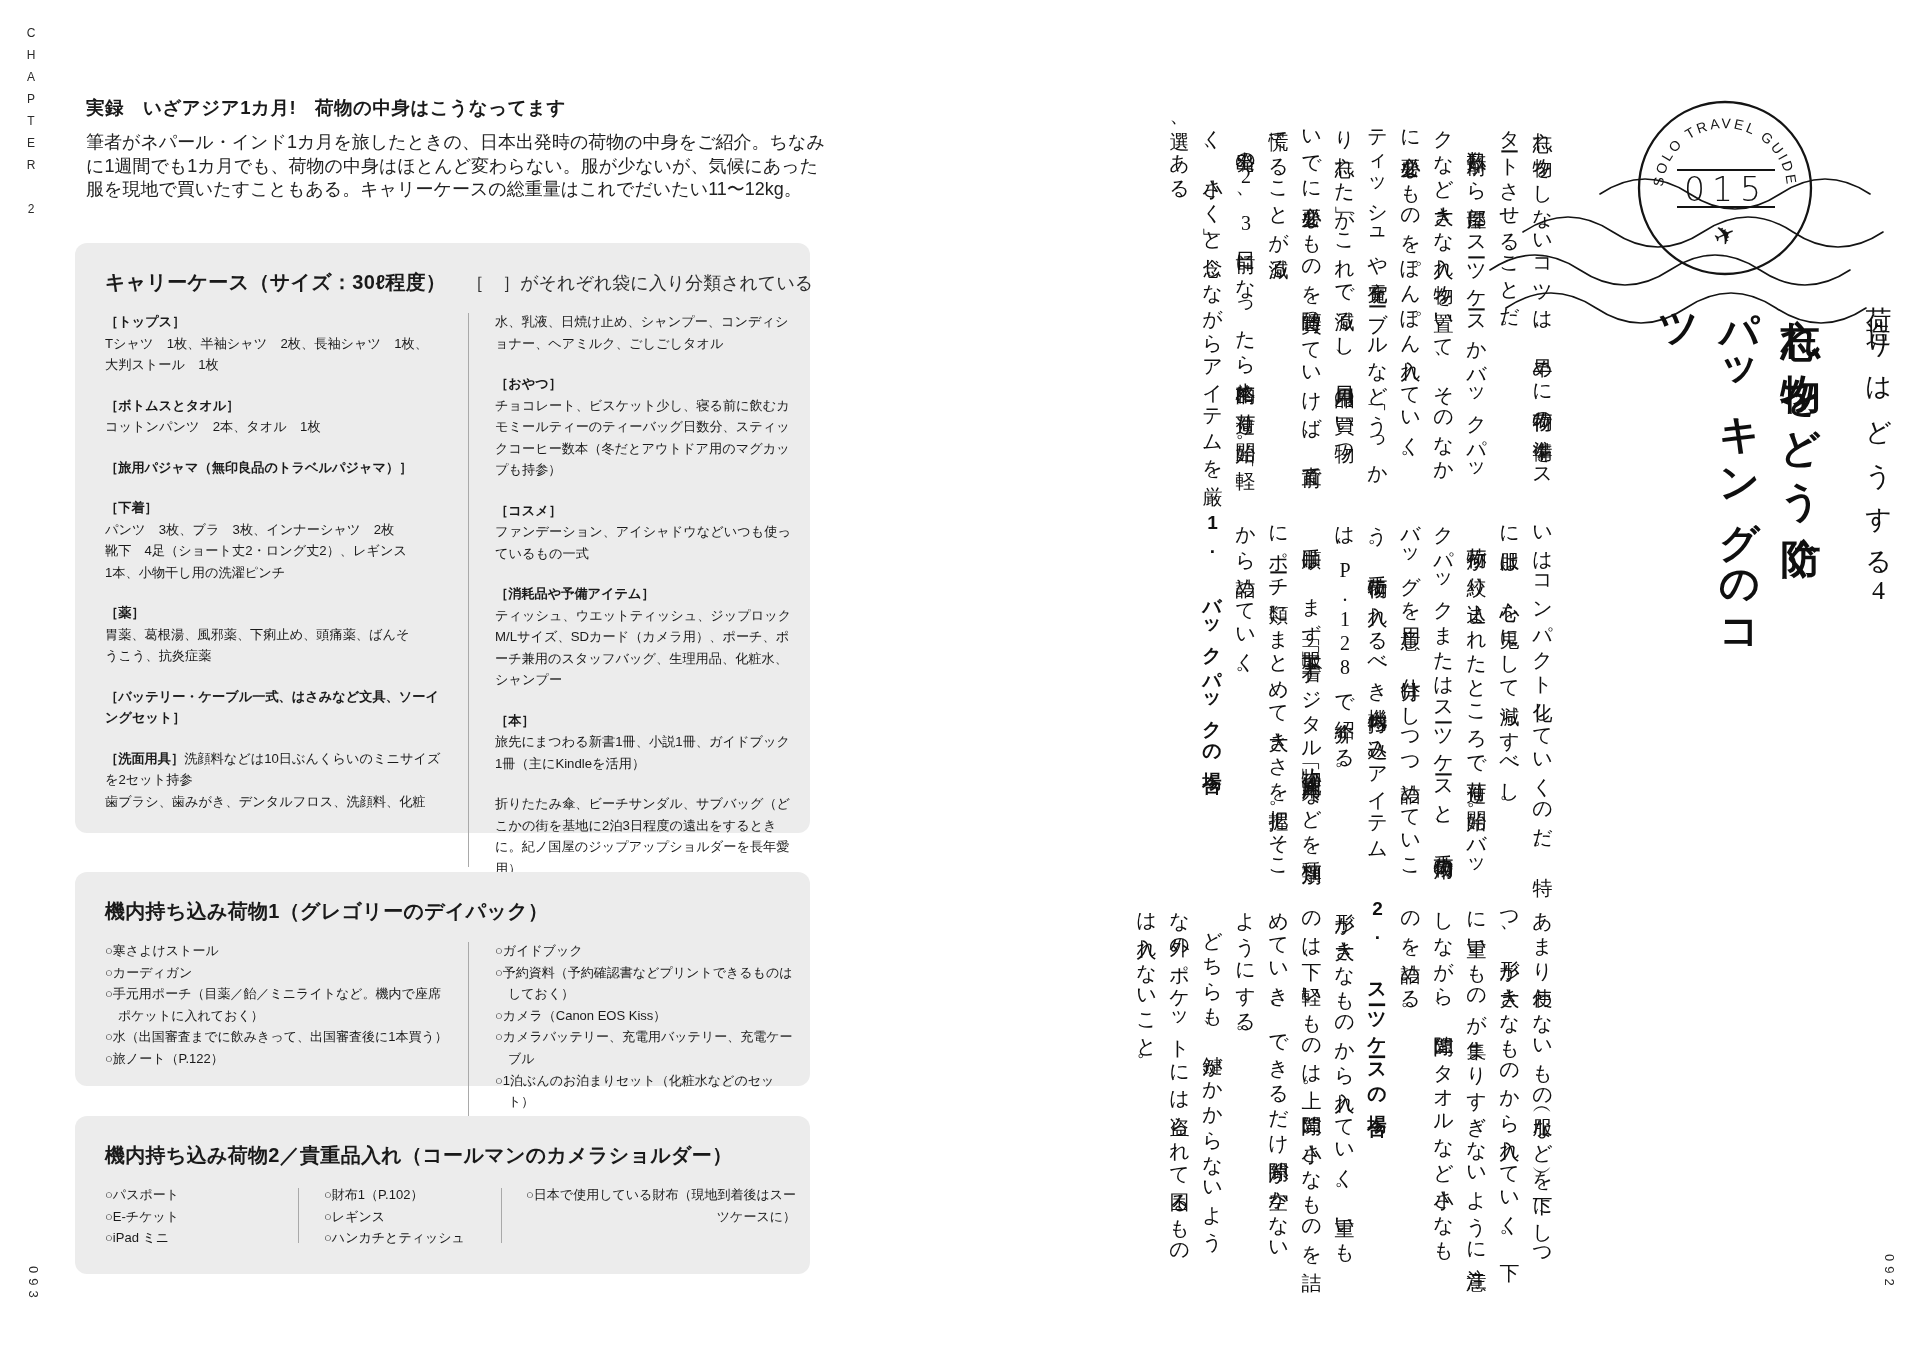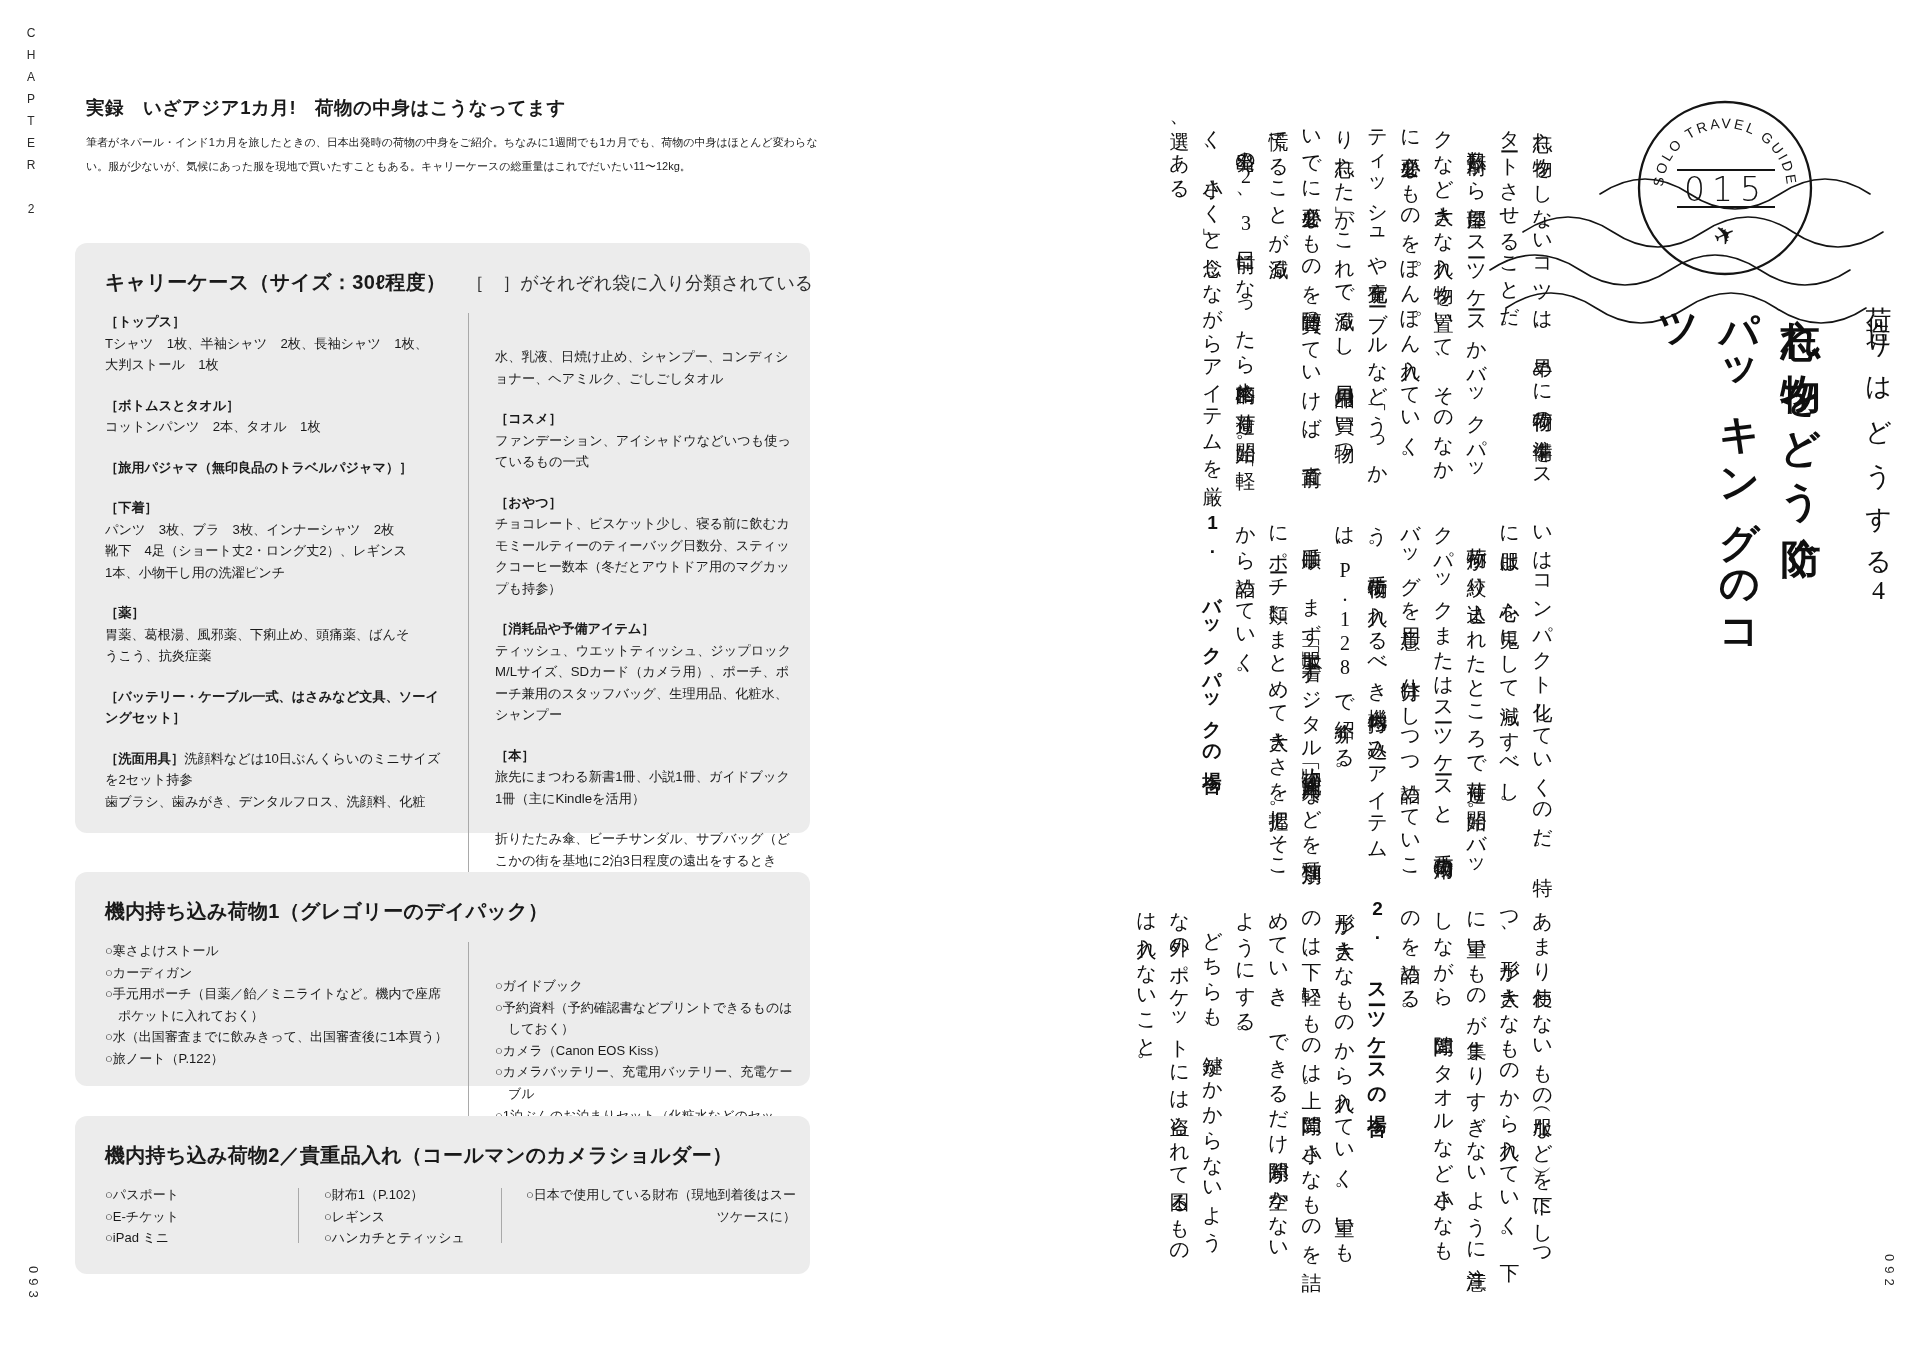--- a/index.html
+++ b/index.html
@@ -10,36 +10,36 @@
   .vtext{writing-mode:vertical-rl;text-orientation:upright;}
   .vnum{writing-mode:vertical-rl;text-orientation:sideways;}
 
   
   .chapter{position:absolute;left:24px;top:26px;font-size:12px;letter-spacing:8px;color:#2a2a2a;}
   .pageno{position:absolute;font-size:13px;letter-spacing:5px;color:#2a2a2a;}
   .pageno.pl{left:26px;top:1266px;}
   .pageno.pr{left:1882px;top:1254px;}
 
   .heading{position:absolute;left:86px;top:95px;margin:0;font-size:18.5px;font-weight:bold;letter-spacing:.5px;}
-  .intro{position:absolute;left:86px;top:131px;width:748px;margin:0;font-size:11px;line-height:23.5px;color:#222;}
+  .intro{position:absolute;left:86px;top:131px;width:748px;margin:0;font-size:18px;line-height:23.5px;color:#222;}
 
   .gbox{position:absolute;left:75px;width:735px;background:#ececec;border-radius:12px;
         padding:26px 14px 0 30px;box-sizing:border-box;}
   .box1{top:243px;height:590px;}
   .box2{top:872px;height:214px;}
   .box3{top:1116px;height:158px;}
 
   .btitle-row{display:flex;align-items:baseline;gap:20px;margin-bottom:15px;}
   .btitle{font-size:20px;font-weight:bold;letter-spacing:.3px;white-space:nowrap;}
   .bnote{font-size:18px;color:#2e2e2e;white-space:nowrap;}
 
   .cols{display:flex;align-items:stretch;}
   .colL{width:345px;flex:none;}
   .vdiv{width:1px;flex:none;background:#a9a9a9;margin:2px 0 12px 18px;}
-  .colR{flex:1;padding-left:26px;min-width:0;margin-top:35px;}
+  .colR{flex:1;padding-left:26px;min-width:0;}
 
   .sec{margin:0 0 19px 0;font-size:13.2px;line-height:21.5px;}
   .sec:last-child{margin-bottom:0;}
   .lbl{font-weight:bold;}
   .bod{white-space:pre-line;}
 
   .item{font-size:13px;line-height:21.6px;text-indent:-1em;margin-left:1em;}
 
   .box3 .cols3{display:flex;align-items:stretch;}
   .c3a{width:193px;flex:none;}
@@ -129,27 +129,27 @@
           </div>
         </div>
       <div class="vdiv"></div>
       <div class="colR">
 
           <div class="sec">
             <span class="lbl"></span><span class="bod">水、乳液、日焼け止め、シャンプー、コンディショナー、ヘアミルク、ごしごしタオル</span>
           </div>
 
           <div class="sec">
+            <span class="lbl">［おやつ］</span><span class="bod">
+チョコレート、ビスケット少し、寝る前に飲むカモミールティーのティーバッグ日数分、スティックコーヒー数本（冬だとアウトドア用のマグカップも持参）</span>
+          </div>
+
+          <div class="sec">
             <span class="lbl">［コスメ］</span><span class="bod">
 ファンデーション、アイシャドウなどいつも使っているもの一式</span>
-          </div>
-
-          <div class="sec">
-            <span class="lbl">［おやつ］</span><span class="bod">
-チョコレート、ビスケット少し、寝る前に飲むカモミールティーのティーバッグ日数分、スティックコーヒー数本（冬だとアウトドア用のマグカップも持参）</span>
           </div>
 
           <div class="sec">
             <span class="lbl">［消耗品や予備アイテム］</span><span class="bod">
 ティッシュ、ウエットティッシュ、ジップロックM/Lサイズ、SDカード（カメラ用）、ポーチ、ポーチ兼用のスタッフバッグ、生理用品、化粧水、シャンプー</span>
           </div>
 
           <div class="sec">
             <span class="lbl">［本］</span><span class="bod">
 旅先にまつわる新書1冊、小説1冊、ガイドブック1冊（主にKindleを活用）</span>

